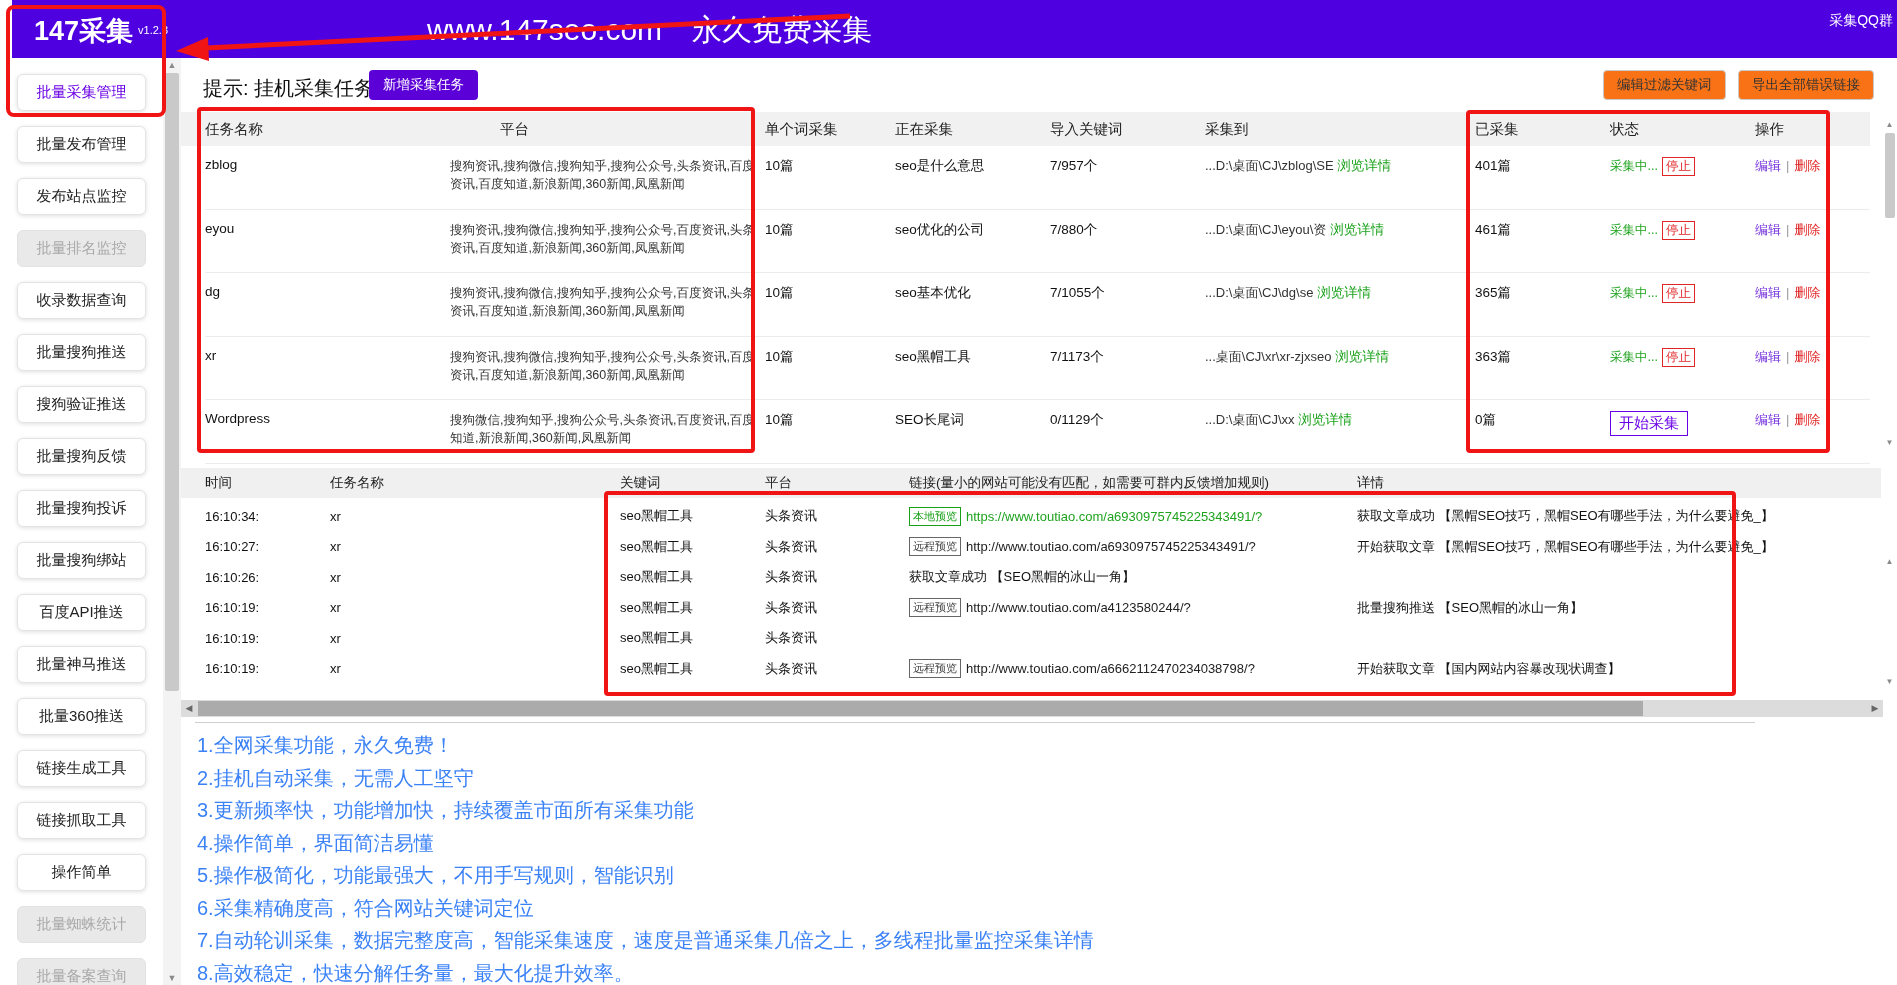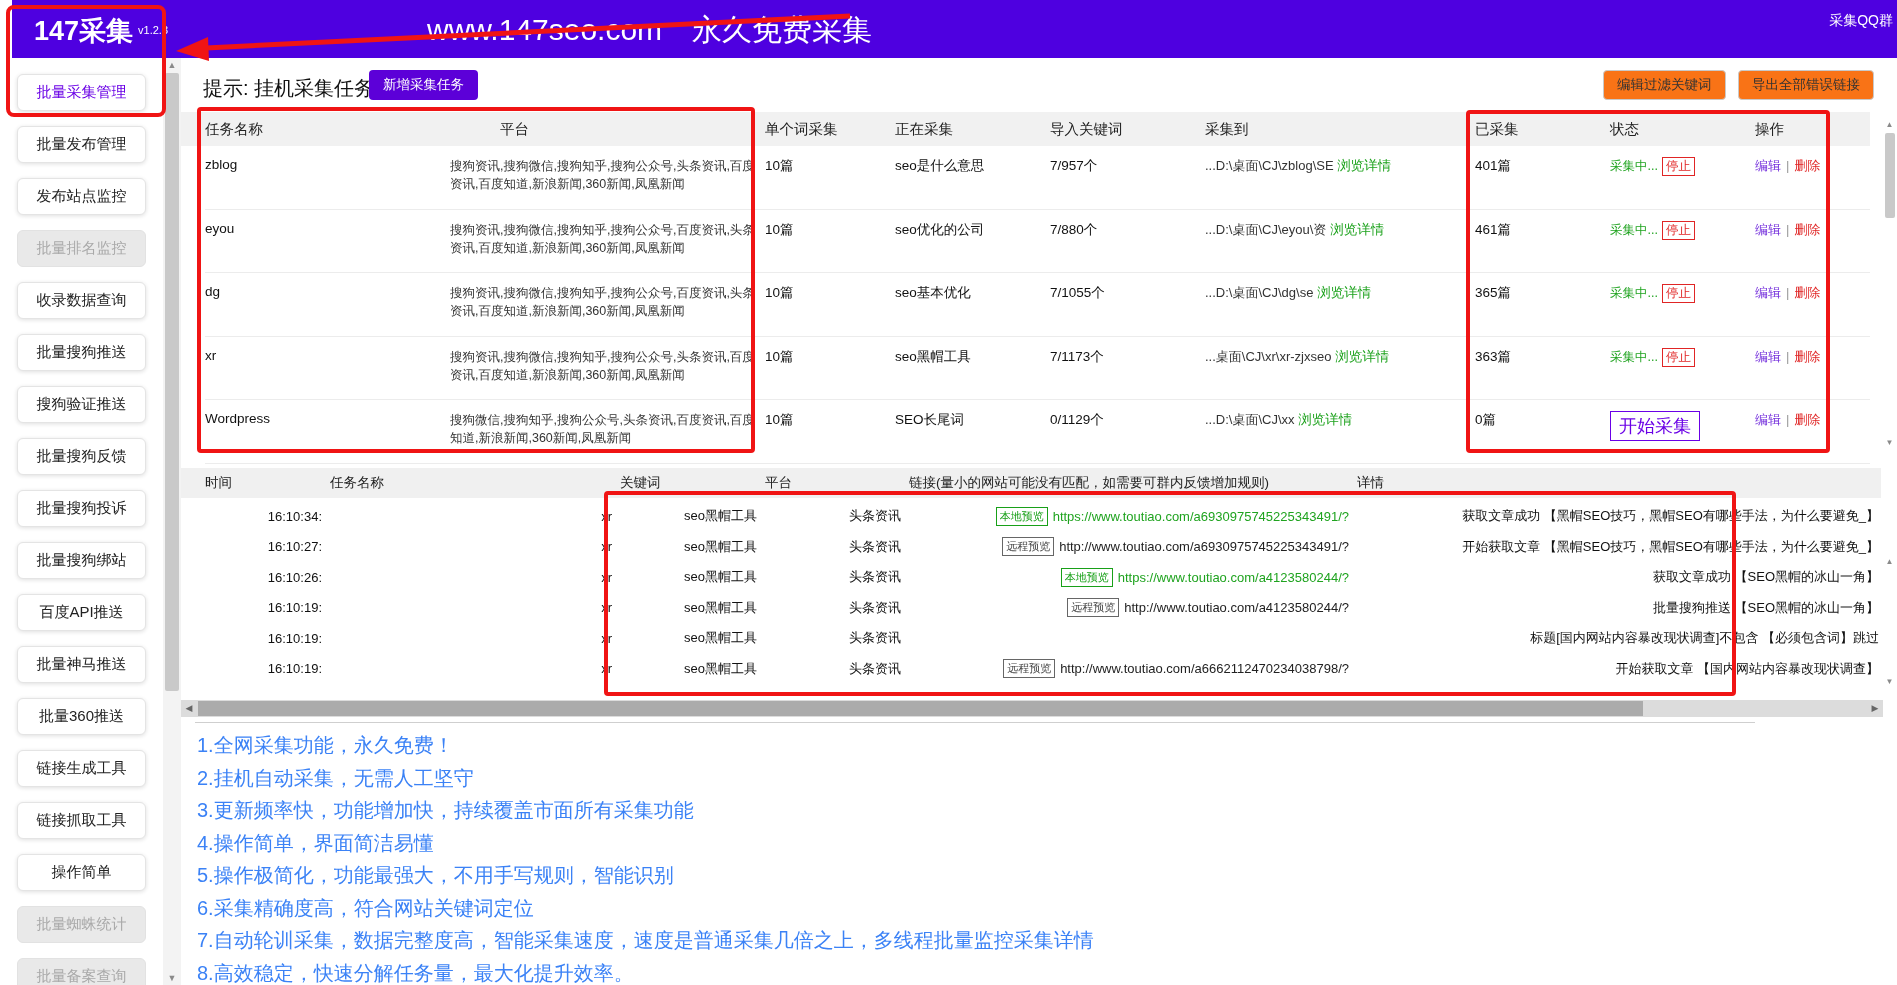--- a/index.html
+++ b/index.html
@@ -47,36 +47,36 @@
     padding-left:24px; align-items:center; font-size:14.5px; color:#222; }
   .t1-head .h-platform { padding-left:50px; }
   .t1-body { position:absolute; left:0; top:88px; width:1689px; height:318px; overflow:hidden; padding-left:24px; }
   .t1-row { height:63.5px; border-bottom:1px solid #ECECEC; padding-top:11px; align-items:start; }
   .t1-row .c { font-size:13.5px; color:#111; padding-right:10px; }
   .t1-row .plat { font-size:12.5px; line-height:18px; color:#333; }
   .green { color:#1FA31F; }
   .link { cursor:pointer; }
   .stop-btn { display:inline-block; margin-left:4px; padding:0px 3px; font-size:12.5px; color:#E02525;
     border:1px solid #E02525; cursor:pointer; }
-  .start-btn { display:inline-block; padding:2px 8px; font-size:18px; color:#6A00E6;
+  .start-btn { display:inline-block; padding:2px 8px; font-size:15px; color:#6A00E6;
     border:1px solid #6A00E6; cursor:pointer; background:#fff; }
   .status-run { font-size:12.5px; }
   .edit { color:#7733DD; cursor:pointer; font-size:13px; }
   .del { color:#E02525; cursor:pointer; font-size:13px; }
   .sep { color:#999; margin:0 5px; font-size:13px; }
   .path-txt { color:#333; font-size:13px; }
 
   
   .t2-head, .t2-row { display:grid;
     grid-template-columns:125px 290px 145px 144px 448px 530px; }
   .t2-head { position:absolute; left:0; top:410px; width:1700px; height:30px; background:#F0F0F0;
     padding-left:24px; align-items:center; font-size:13.5px; color:#222; }
   .t2-body { position:absolute; left:0; top:443px; width:1700px; height:188px; overflow:hidden; padding-left:24px; }
   .t2-row { height:30.5px; align-items:center; }
-  .t2-row .c { font-size:13px; color:#111; padding-right:8px; white-space:nowrap; overflow:hidden;text-align:right; }
+  .t2-row .c { font-size:13px; color:#111; padding-right:8px; white-space:nowrap; overflow:hidden; }
   .badge { display:inline-block; font-size:11px; padding:1px 3px; margin-right:5px; vertical-align:1px; }
   .badge.local { color:#18A018; border:1px solid #18A018; }
   .badge.remote { color:#444; border:1px solid #666; }
   .url { font-size:13px; color:#222; }
   .url.green { color:#1FA31F; }
 
   
   .hscroll { position:absolute; left:0; top:642px; width:1702px; height:17px; background:#DCDCDC; }
   .hscroll .arr { position:absolute; top:0; width:16px; height:17px; font-size:9px; color:#666;
     text-align:center; line-height:17px; }
@@ -241,38 +241,36 @@
     <div class="c">seo黑帽工具</div>
     <div class="c">头条资讯</div>
     <div class="c"><span class="badge remote">远程预览</span><span class="url">http://www.toutiao.com/a6930975745225343491/?</span></div>
     <div class="c">开始获取文章 【黑帽SEO技巧，黑帽SEO有哪些手法，为什么要避免_】</div>
   </div>
       <div class="t2-row">
     <div class="c">16:10:26:</div>
     <div class="c">xr</div>
     <div class="c">seo黑帽工具</div>
     <div class="c">头条资讯</div>
-    <div class="c"><span class="badge local">本地预览</span><span class="url green">https://www.toutiao.com/a4123580244/?</span></div>
     <div class="c">获取文章成功 【SEO黑帽的冰山一角】</div>
   </div>
       <div class="t2-row">
     <div class="c">16:10:19:</div>
     <div class="c">xr</div>
     <div class="c">seo黑帽工具</div>
     <div class="c">头条资讯</div>
     <div class="c"><span class="badge remote">远程预览</span><span class="url">http://www.toutiao.com/a4123580244/?</span></div>
     <div class="c">批量搜狗推送 【SEO黑帽的冰山一角】</div>
   </div>
       <div class="t2-row">
     <div class="c">16:10:19:</div>
     <div class="c">xr</div>
     <div class="c">seo黑帽工具</div>
     <div class="c">头条资讯</div>
     <div class="c"></div>
-    <div class="c">标题[国内网站内容暴改现状调查]不包含 【必须包含词】跳过</div>
   </div>
       <div class="t2-row">
     <div class="c">16:10:19:</div>
     <div class="c">xr</div>
     <div class="c">seo黑帽工具</div>
     <div class="c">头条资讯</div>
     <div class="c"><span class="badge remote">远程预览</span><span class="url">http://www.toutiao.com/a6662112470234038798/?</span></div>
     <div class="c">开始获取文章 【国内网站内容暴改现状调查】</div>
   </div>
     </div>

